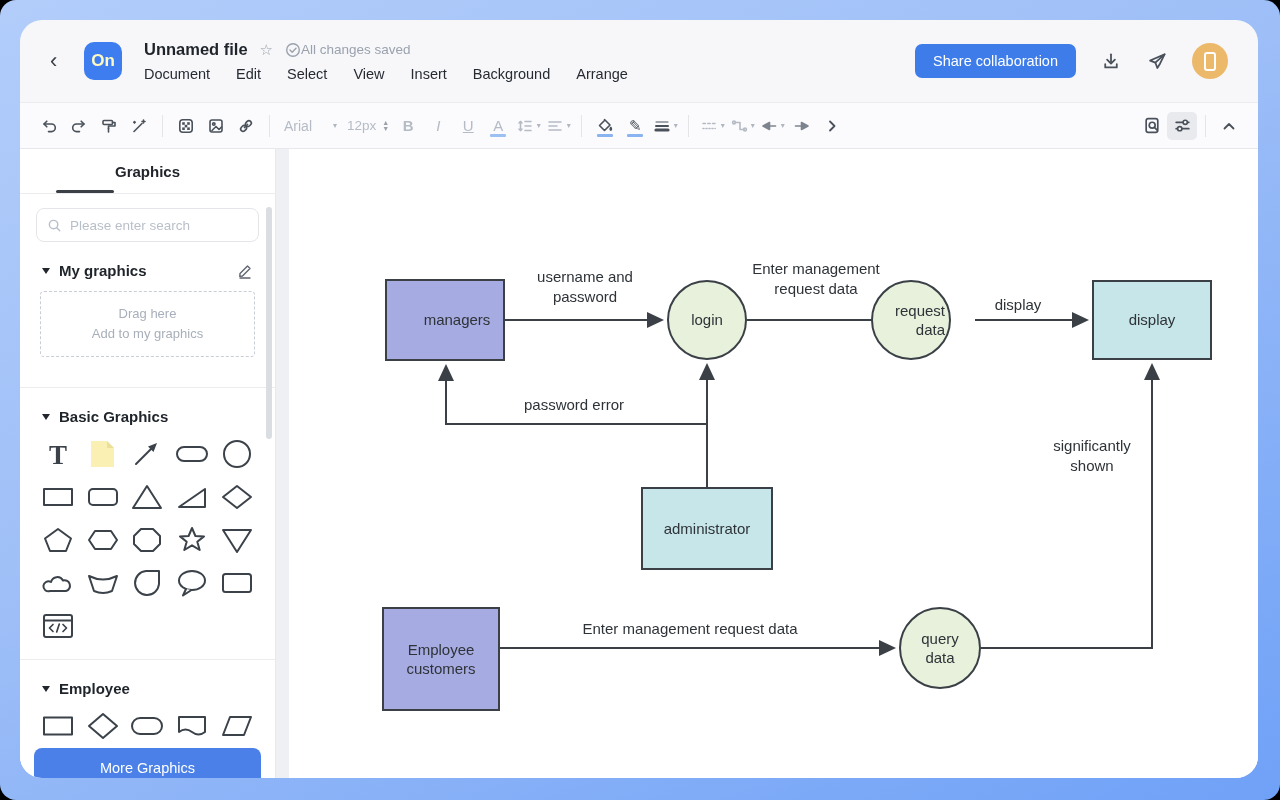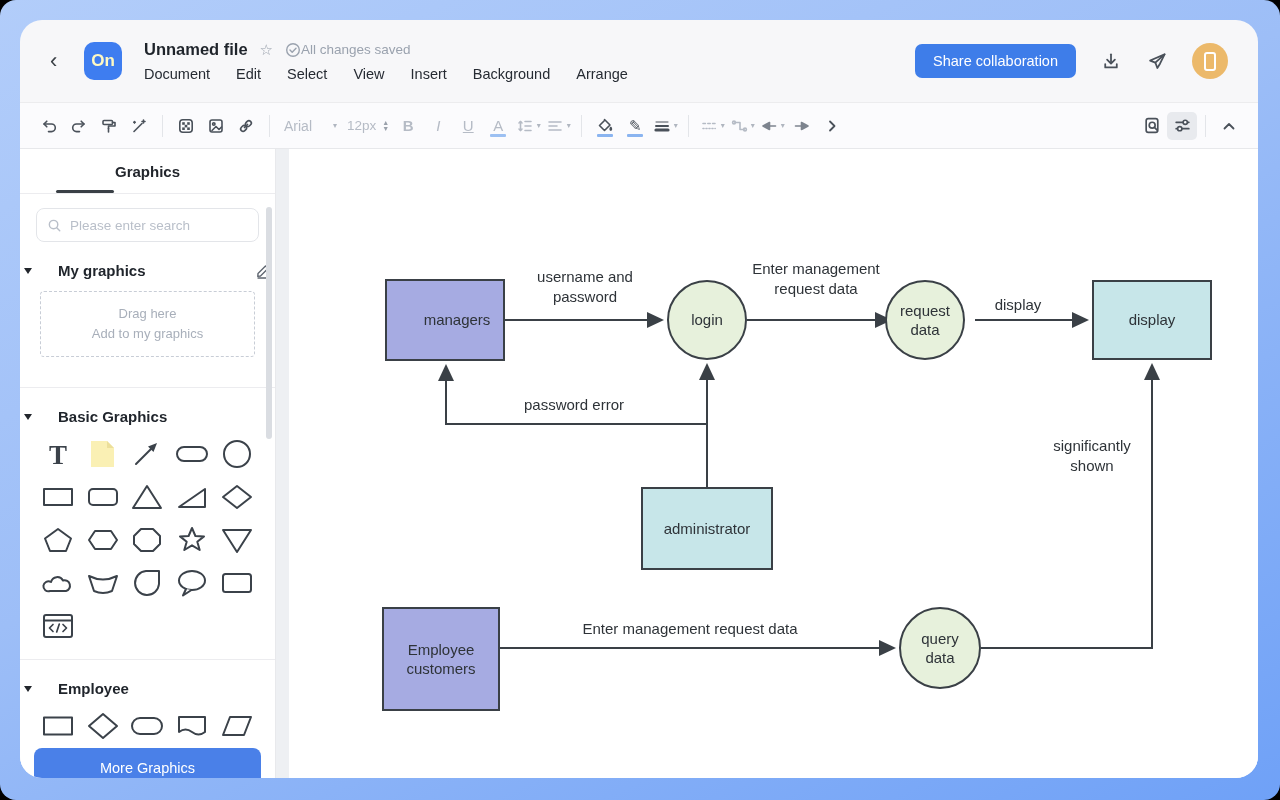--- a/index.html
+++ b/index.html
@@ -57,21 +57,21 @@
   .sidebar { width:256px; flex:none; background:#fff; border-right:1px solid #e8e9ec;
              position:relative; display:flex; flex-direction:column; }
   .tabs { height:45px; flex:none; display:flex; border-bottom:1px solid #ececef; position:relative; }
   .tab { flex:1; display:flex; align-items:center; justify-content:center; font-size:15px; color:#454b54; }
   .tab.active { color:#22262c; font-weight:700; }
   .tab-underline { position:absolute; bottom:0; left:36px; width:58px; height:3px; background:#3a4046; border-radius:2px; }
   .searchbox { margin:14px 16px 0; height:34px; border:1px solid #e3e5e9; border-radius:8px;
                display:flex; align-items:center; gap:8px; padding:0 10px; background:#fff; }
   .searchbox input { border:none; outline:none; flex:1; font-size:13.5px; font-family:inherit; color:#333; }
   .searchbox input::placeholder { color:#b9bfc9; }
-  .sec-head { margin-top:20px; padding:0 4px; display:flex; align-items:center; gap:26px; flex:none; }
+  .sec-head { margin-top:20px; padding:0 22px; display:flex; align-items:center; gap:9px; flex:none; }
   .tri { width:0; height:0; border-left:4.5px solid transparent; border-right:4.5px solid transparent;
          border-top:6px solid #22262c; }
   .sec-title { font-size:15px; font-weight:700; color:#1f242b; }
   .edit-ic { margin-left:auto; }
   .dropzone { margin:12px 20px 16px; height:66px; border:1.5px dashed #c8cdd6; border-radius:4px;
               display:flex; flex-direction:column; align-items:center; justify-content:center;
               font-size:13px; color:#a8afba; line-height:1.55; flex:none; }
   .sb-divider { height:1px; background:#ececef; margin-top:14px; flex:none; }
   .shape-grid { padding:14px 16px 0; display:grid; grid-template-columns:repeat(5,1fr);
                 row-gap:13px; justify-items:center; align-items:center; flex:none; }
@@ -528,21 +528,21 @@
             <path d="M686 171 H798" marker-end="url(#arr)"></path>
             <path d="M418 338 V216" marker-end="url(#arr)"></path>
             <path d="M418 275 H157 V217" marker-end="url(#arr)"></path>
             <path d="M211 499 H605" marker-end="url(#arr)"></path>
             <path d="M692 499 H863 V216" marker-end="url(#arr)"></path>
           </g>
         </svg>
 
         <div class="node purple" style="left:96px; top:130px; width:120px; height:82px;padding-left:28px;">managers</div>
         <div class="node green" style="left:378px; top:131px; width:80px; height:80px;">login</div>
-        <div class="node green" style="left:596px; top:131px; width:80px; height:80px;">request data</div>
+        <div class="node green" style="left:582px; top:131px; width:80px; height:80px;text-align:right;">request data</div>
         <div class="node cyan" style="left:803px; top:131px; width:120px; height:80px;">display</div>
         <div class="node cyan" style="left:352px; top:338px; width:132px; height:83px;">administrator</div>
         <div class="node purple" style="left:93px; top:458px; width:118px; height:104px;">Employee customers</div>
         <div class="node green" style="left:610px; top:458px; width:82px; height:82px;">query data</div>
 
         <div class="edge-label" style="left:226px; top:118px; width:140px;">username and password</div>
         <div class="edge-label" style="left:442px; top:110px; width:170px;">Enter management request data</div>
         <div class="edge-label" style="left:699px; top:146px; width:60px;">display</div>
         <div class="edge-label" style="left:215px; top:246px; width:140px;">password error</div>
         <div class="edge-label" style="left:743px; top:287px; width:120px;">significantly shown</div>

